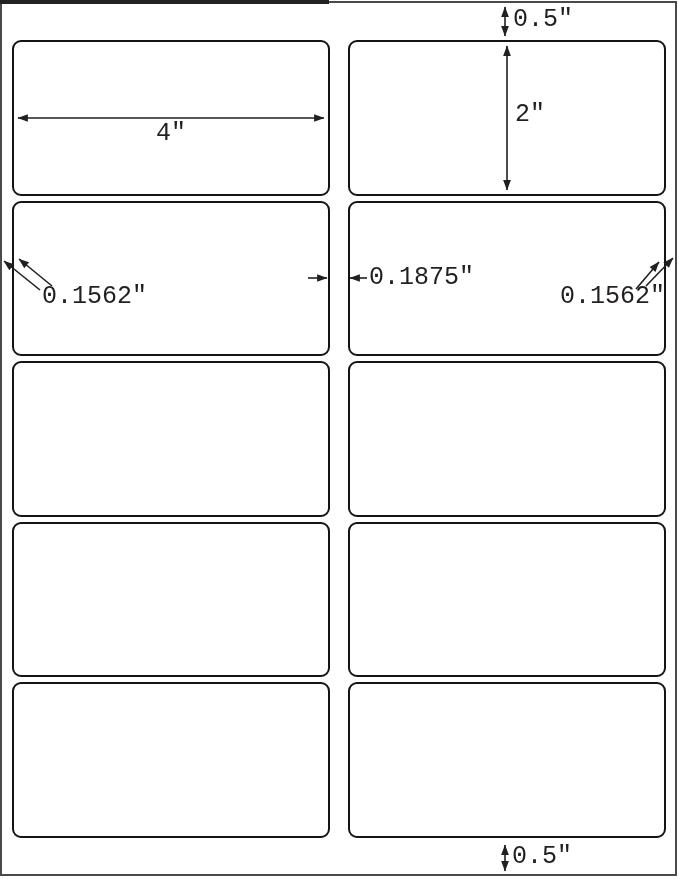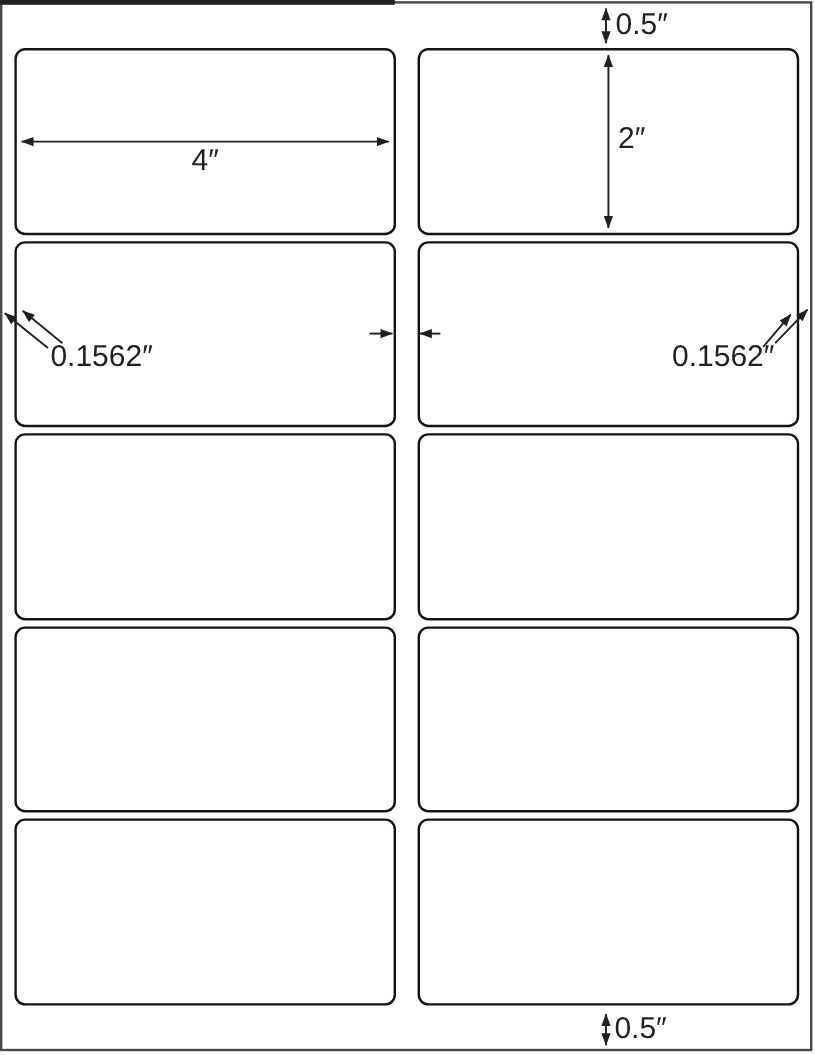--- a/index.html
+++ b/index.html
@@ -6,21 +6,21 @@
     margin: 0;
     padding: 0;
     background: #ffffff;
   }
   .canvas {
     position: relative;
     width: 679px;
     height: 879px;
     background: #ffffff;
     overflow: hidden;
-    font-family: Liberation Sans, sans-serif;
+    font-family: Liberation Mono, monospace;
   }
   
   .page-frame {
     position: absolute;
     left: 0; top: 1px; right: 2px; bottom: 3px;
     border: 2px solid #4a4a4a;
   }
   
   .top-strip {
     position: absolute;
@@ -115,16 +115,17 @@
     <line x1="636" y1="289" x2="659" y2="262" marker-end="url(#ah)"></line>
     <line x1="646" y1="286" x2="673" y2="258" marker-end="url(#ah)"></line>
 
     <line x1="505" y1="845" x2="505" y2="871" marker-start="url(#ah)" marker-end="url(#ah)"></line>
   </svg>
 
   <div class="dim dim-top">0.5″</div>
   <div class="dim dim-width">4″</div>
   <div class="dim dim-height">2″</div>
   <div class="dim dim-left">0.1562″</div>
+  <div class="dim dim-gap">0.1875″</div>
   <div class="dim dim-right">0.1562″</div>
   <div class="dim dim-bottom">0.5″</div>
 
 </div>
 
 </body></html>

